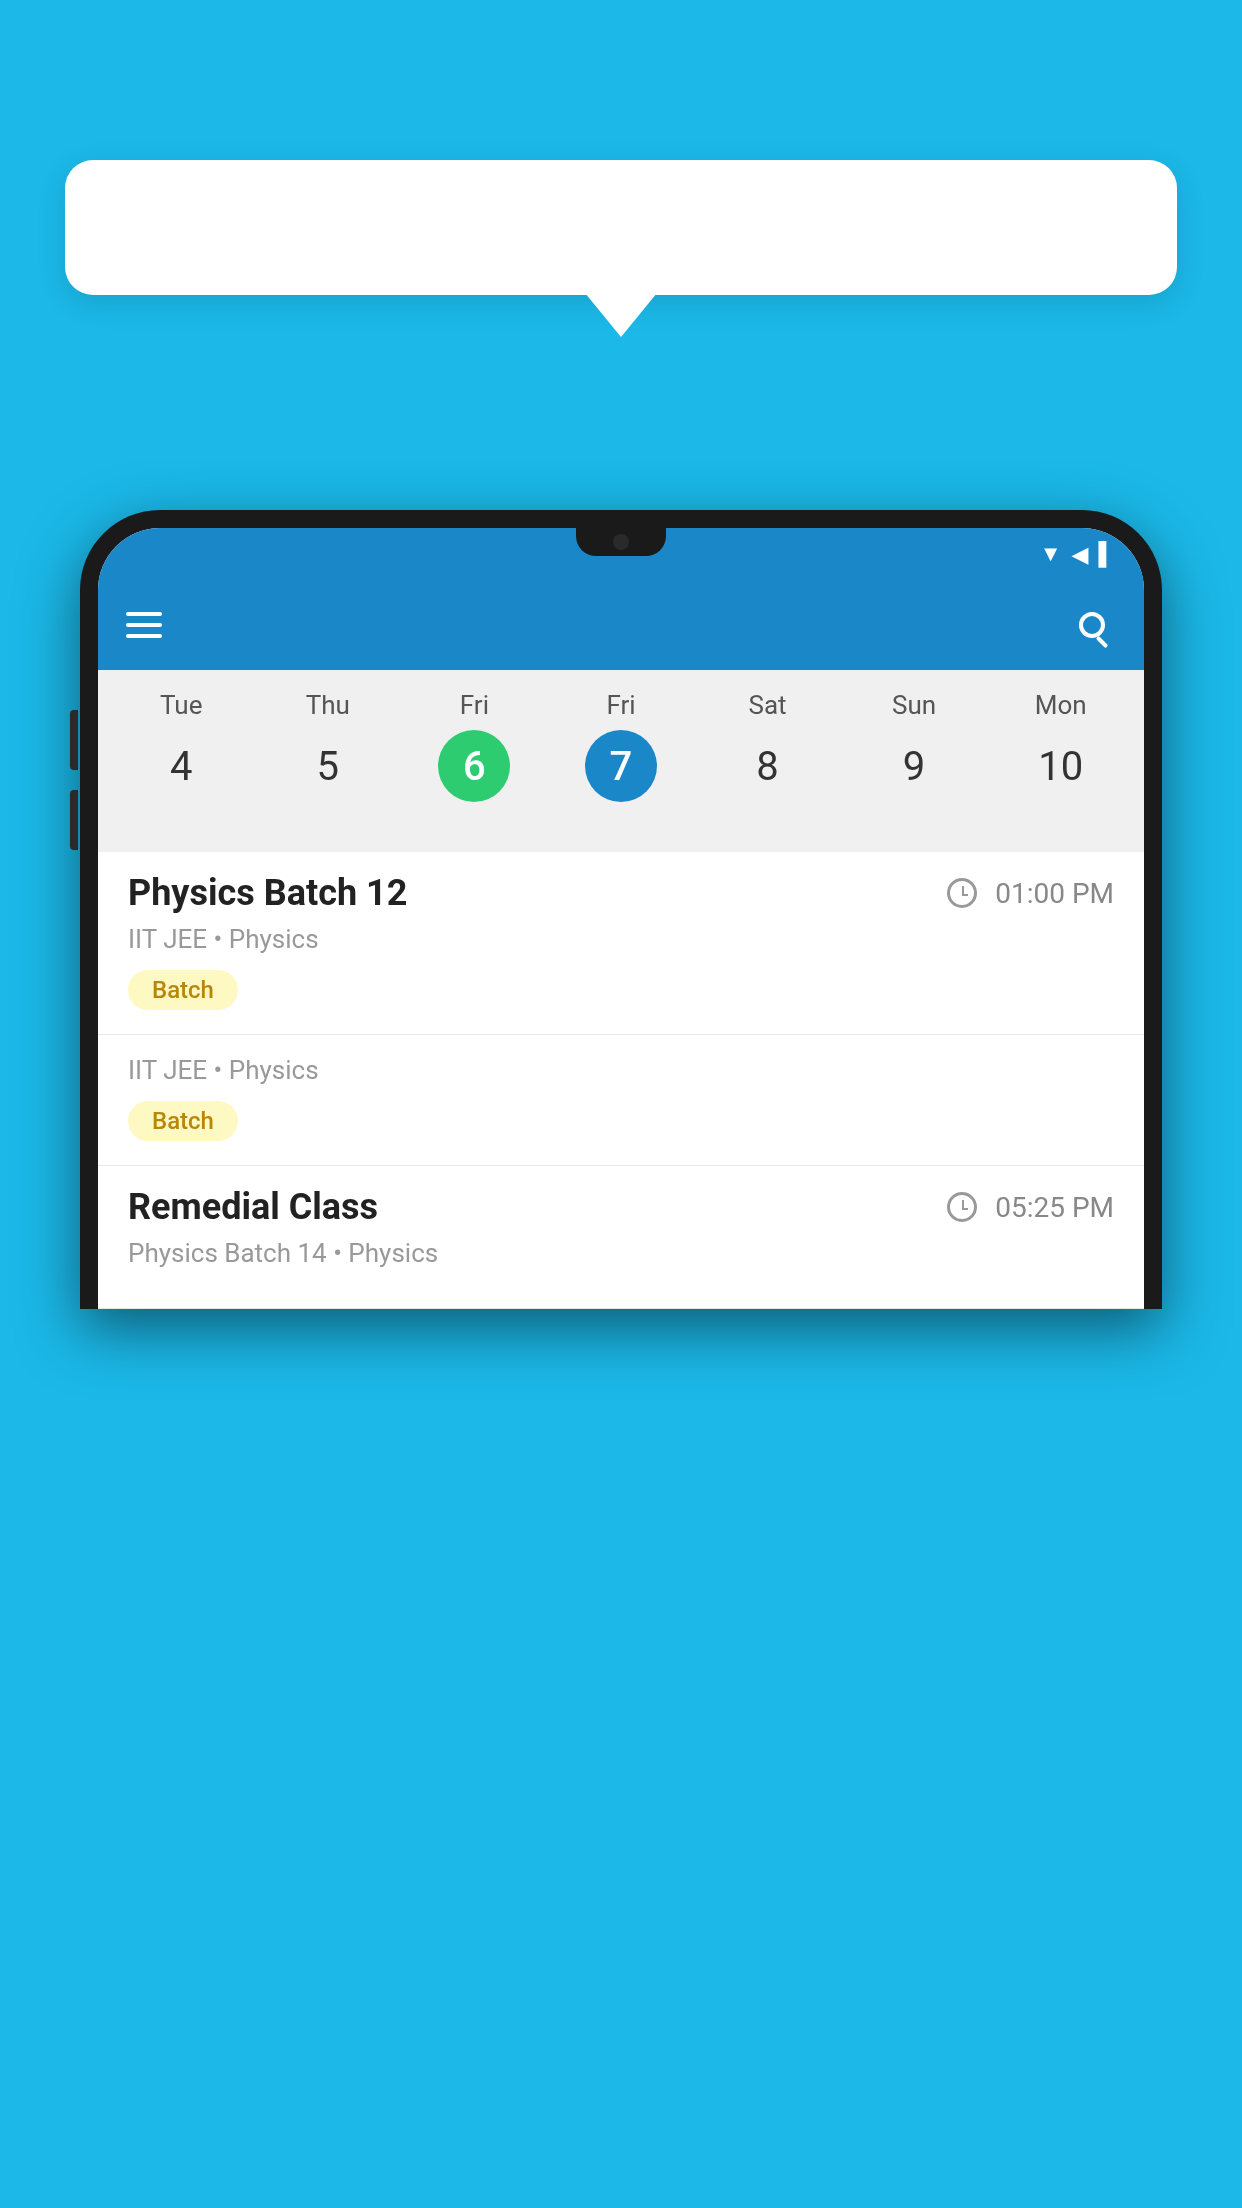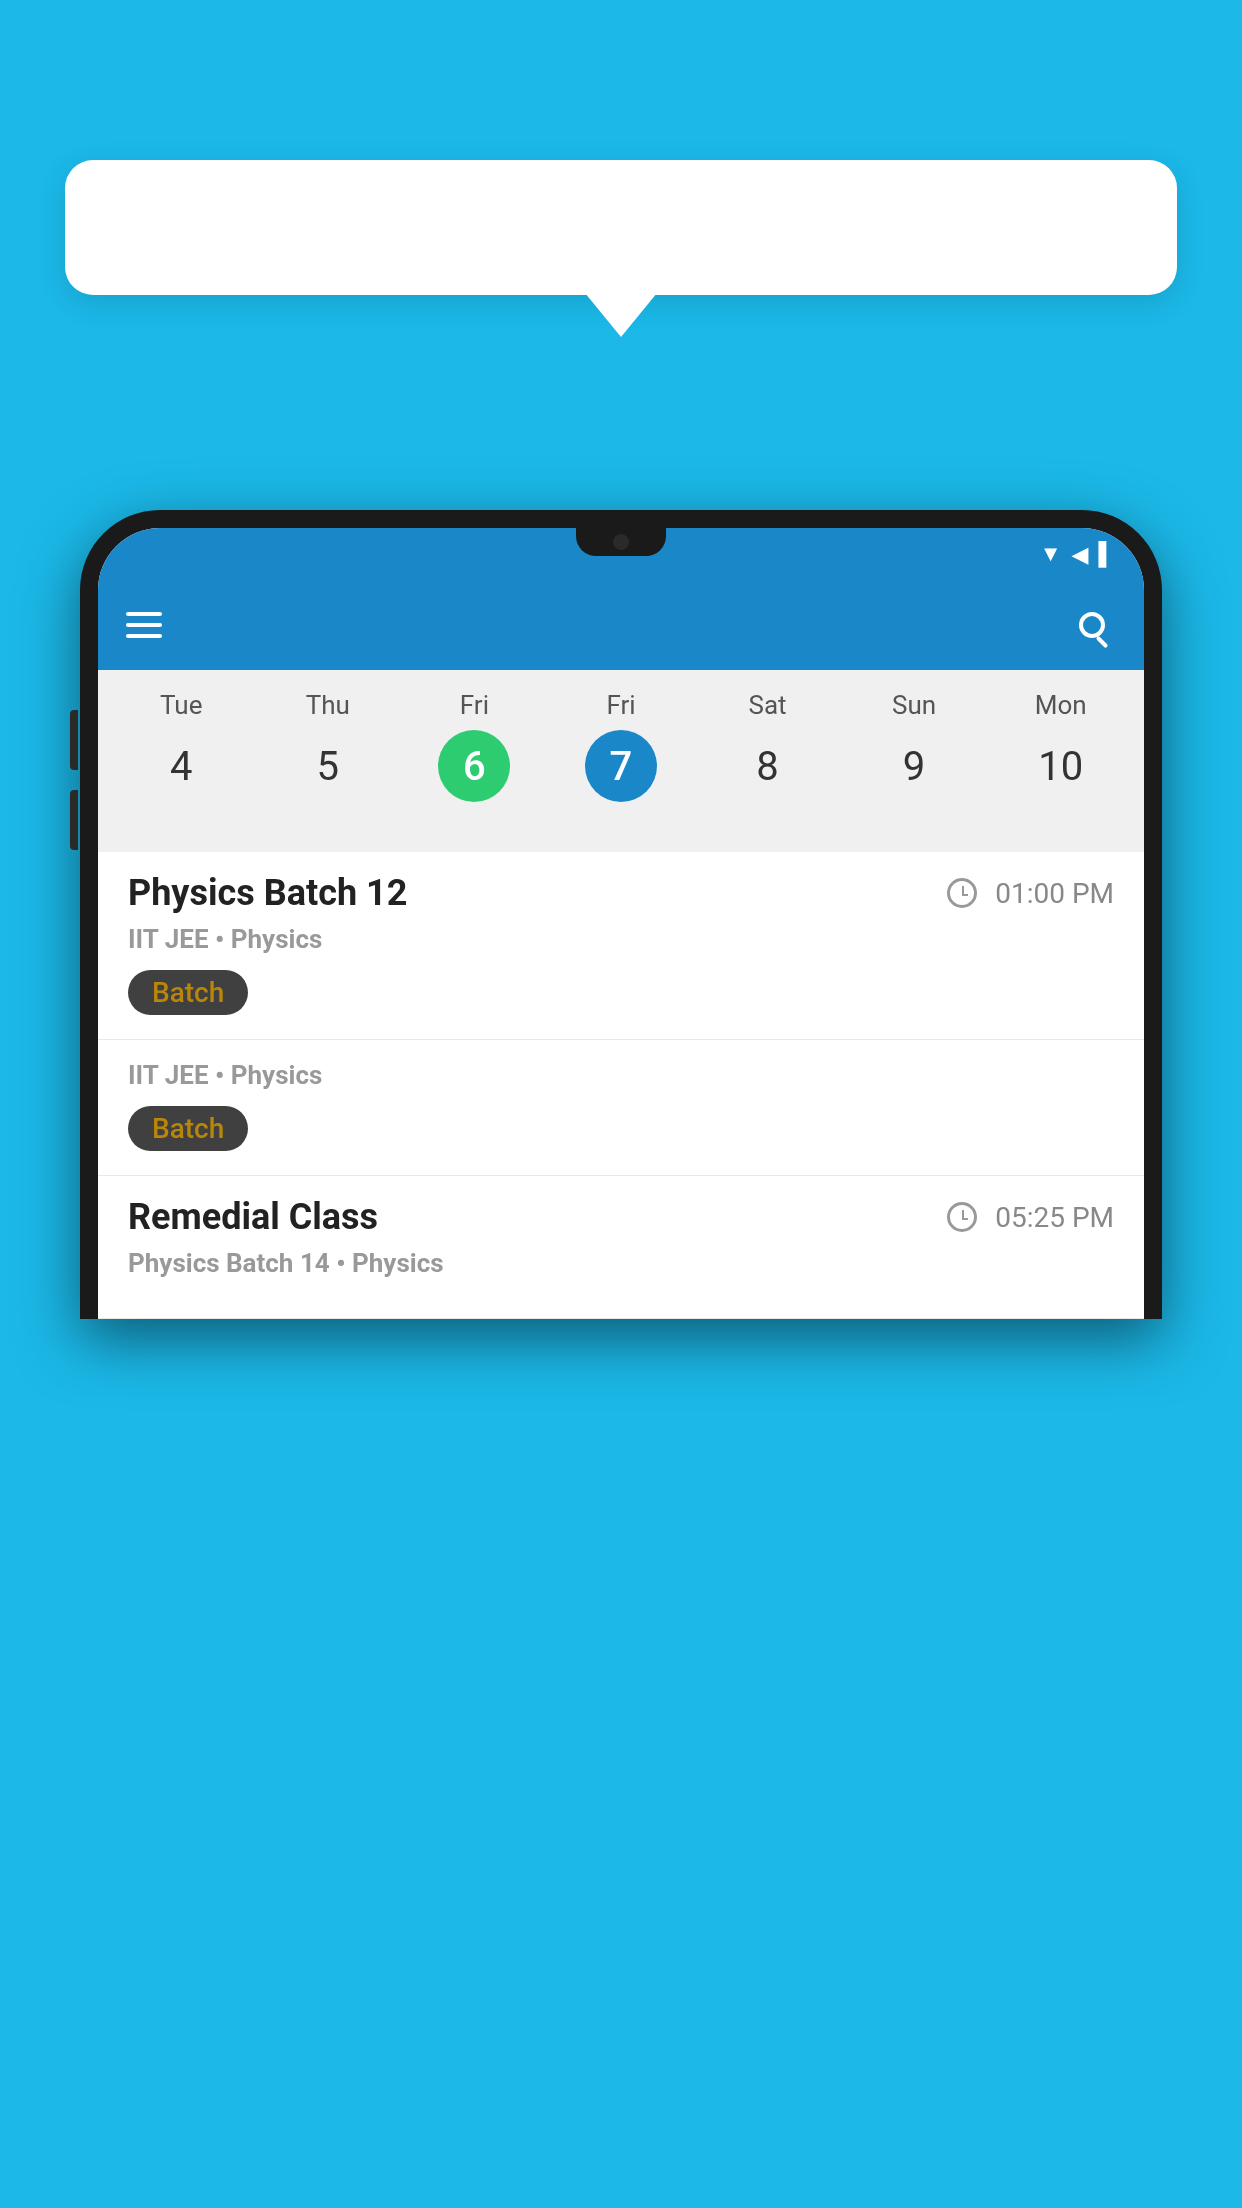--- a/index.html
+++ b/index.html
@@ -303,28 +303,27 @@
       left: 12px;
       width: 6px;
       height: 2px;
       background: #999;
     }
 
     .class-meta {
       font-size: 26px;
       color: #999;
       margin-bottom: 16px;
-      font-weight: bold;
     }
 
     .batch-tag {
       display: inline-block;
-      background: #404040;
+      background: #fef9c3;
       color: #B8860B;
-      font-size: 28px;
+      font-size: 24px;
       padding: 6px 24px;
       border-radius: 30px;
       font-weight: 500;
     }
 
     
     .side-buttons-left {
       position: absolute;
       left: -10px;
       top: 200px;

